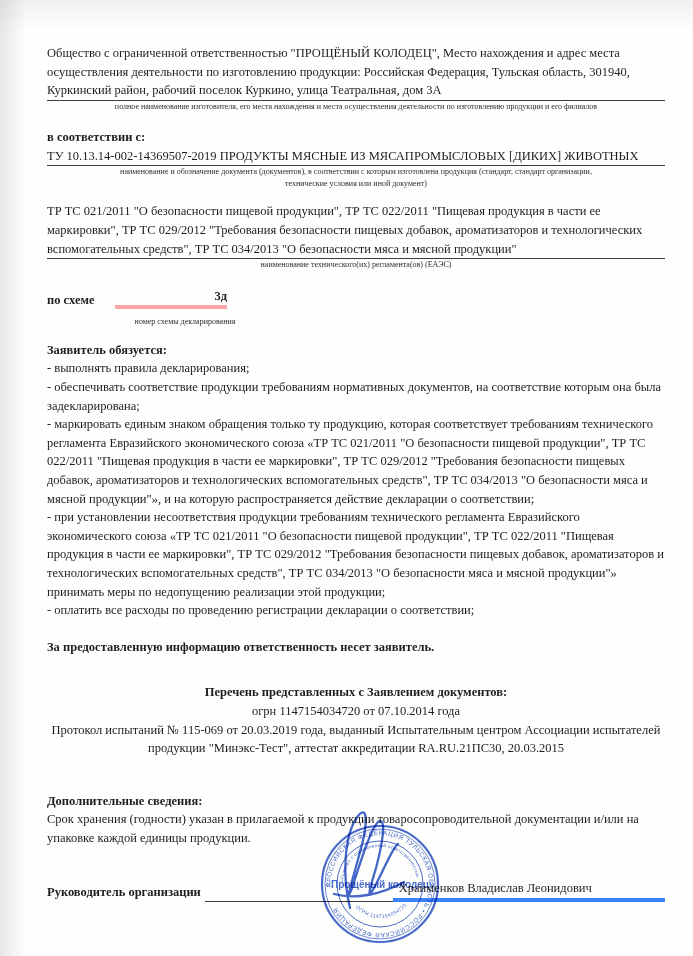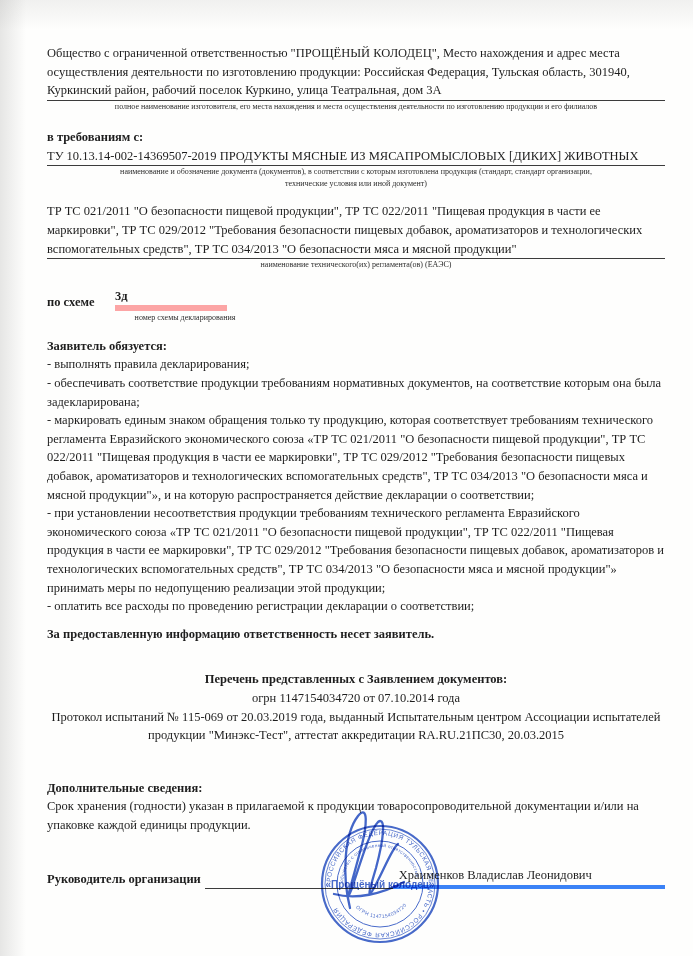--- a/index.html
+++ b/index.html
@@ -22,31 +22,31 @@
   }
   .section{margin:0;}
   .heading{font-weight:bold;}
   .field{border-bottom:1px solid #3c3c3c;}
   .caption{
     font-size:8px;line-height:10.5px;color:#2c2c2c;
     text-align:center;margin-top:1px;
   }
   .mt-lg{margin-top:16px;}
   .mt-md{margin-top:13px;}
-  .mt-sm{margin-top:9px;}
+  .mt-sm{margin-top:18px;}
   
   .scheme-row{display:flex;align-items:flex-end;margin-top:16px;}
   .scheme-label{font-weight:bold;width:68px;flex:none;}
   .scheme-value{
-    flex:none;width:112px;text-align:left;font-weight:bold;
-    border-bottom:6px solid #fca5a5;
+    flex:none;width:112px;text-align:right;font-weight:bold;
+    border-bottom:4px solid #fca5a5;
   }
   .scheme-caption{
     width:160px;margin-left:58px;text-align:center;
-    font-size:8px;line-height:10.5px;color:#2c2c2c;margin-top:2px;
+    font-size:8px;line-height:10.5px;color:#2c2c2c;margin-top:8px;
   }
   .obl-item{margin:0;}
   
   .sig-row{display:flex;align-items:flex-end;margin-top:30px;height:24px;}
   .sig-label{font-weight:bold;flex:none;padding-right:4px;}
   .sig-line{flex:0 0 188px;border-bottom:1px solid #3c3c3c;height:100%;}
   .sig-name{
     flex:1;border-bottom:4px solid #3b82f6;height:100%;
     display:flex;align-items:flex-end;padding-left:6px;white-space:nowrap;
   }
@@ -67,21 +67,21 @@
 <div class="scan-edge"></div>
 
 <div class="doc">
 
   <div class="section">
     <div class="field">Общество с ограниченной ответственностью "ПРОЩЁНЫЙ КОЛОДЕЦ", Место нахождения и адрес места осуществления деятельности по изготовлению продукции: Российская Федерация, Тульская область, 301940, Куркинский район, рабочий поселок Куркино, улица Театральная, дом 3А</div>
     <div class="caption">полное наименование изготовителя, его места нахождения и места осуществления деятельности по изготовлению продукции и его филиалов</div>
   </div>
 
   <div class="section mt-lg">
-    <div class="heading">в требованиям с:</div>
+    <div class="heading">в соответствии с:</div>
     <div class="field">ТУ 10.13.14-002-14369507-2019 ПРОДУКТЫ МЯСНЫЕ ИЗ МЯСАПРОМЫСЛОВЫХ [ДИКИХ] ЖИВОТНЫХ</div>
     <div class="caption">наименование и обозначение документа (документов), в соответствии с которым изготовлена продукция (стандарт, стандарт организации,</div>
     <div class="caption">технические условия или иной документ)</div>
   </div>
 
   <div class="section mt-md">
     <div class="field">ТР ТС 021/2011 "О безопасности пищевой продукции", ТР ТС 022/2011 "Пищевая продукция в части ее маркировки", ТР ТС 029/2012 "Требования безопасности пищевых добавок, ароматизаторов и технологических вспомогательных средств", ТР ТС 034/2013 "О безопасности мяса и мясной продукции"</div>
     <div class="caption">наименование технического(их) регламента(ов) (ЕАЭС)</div>
   </div>
 

